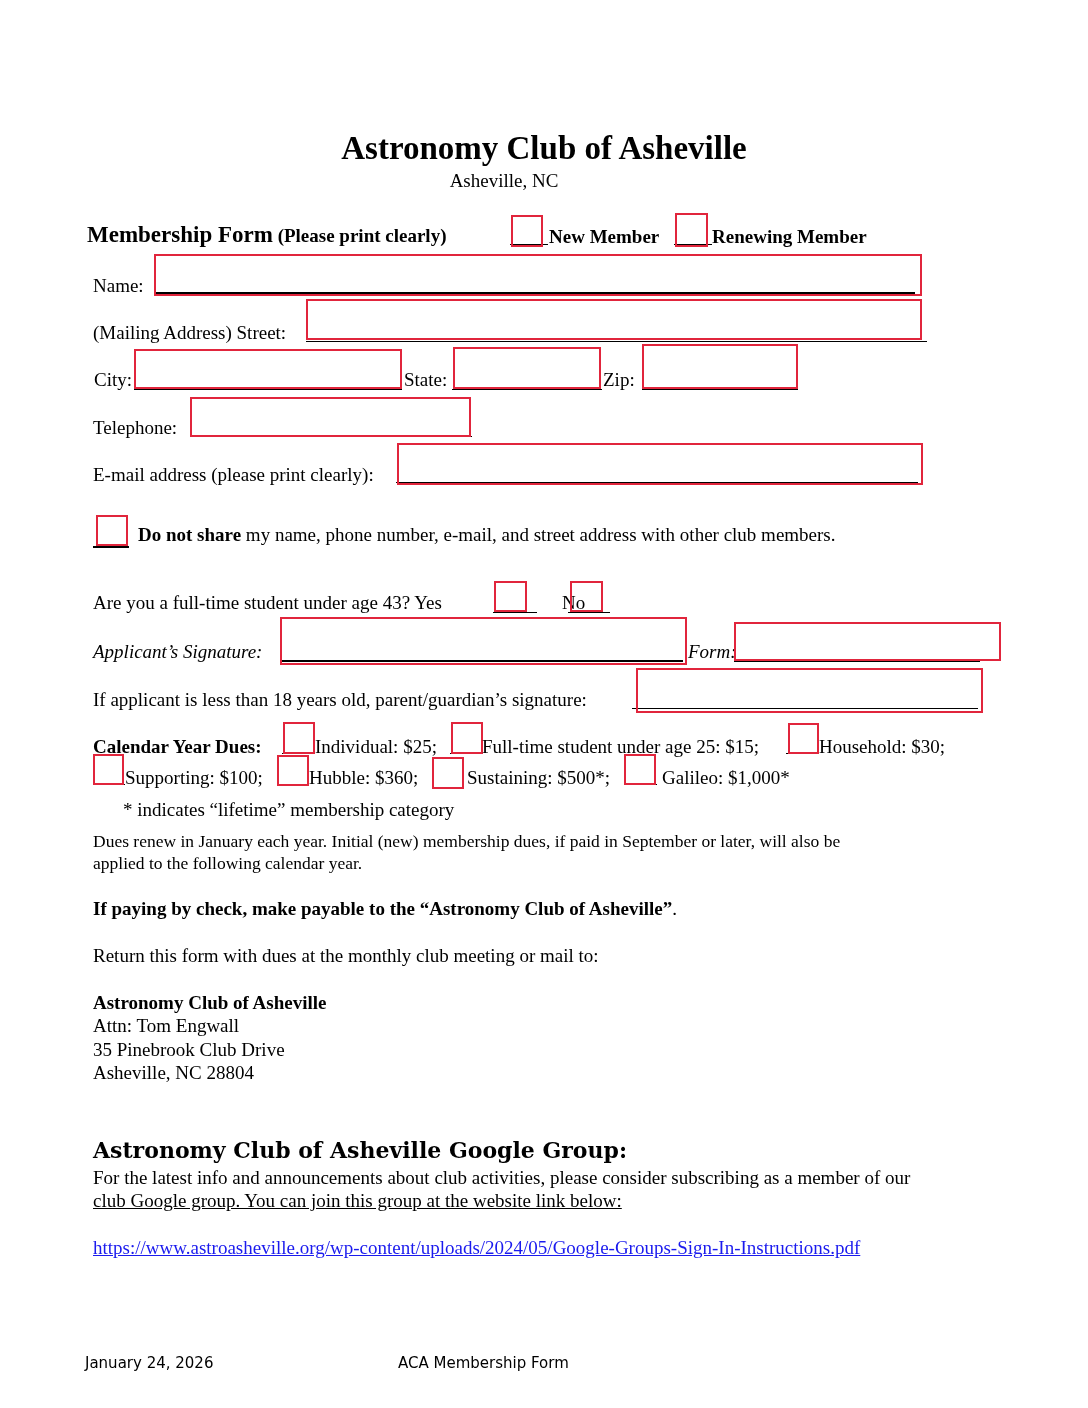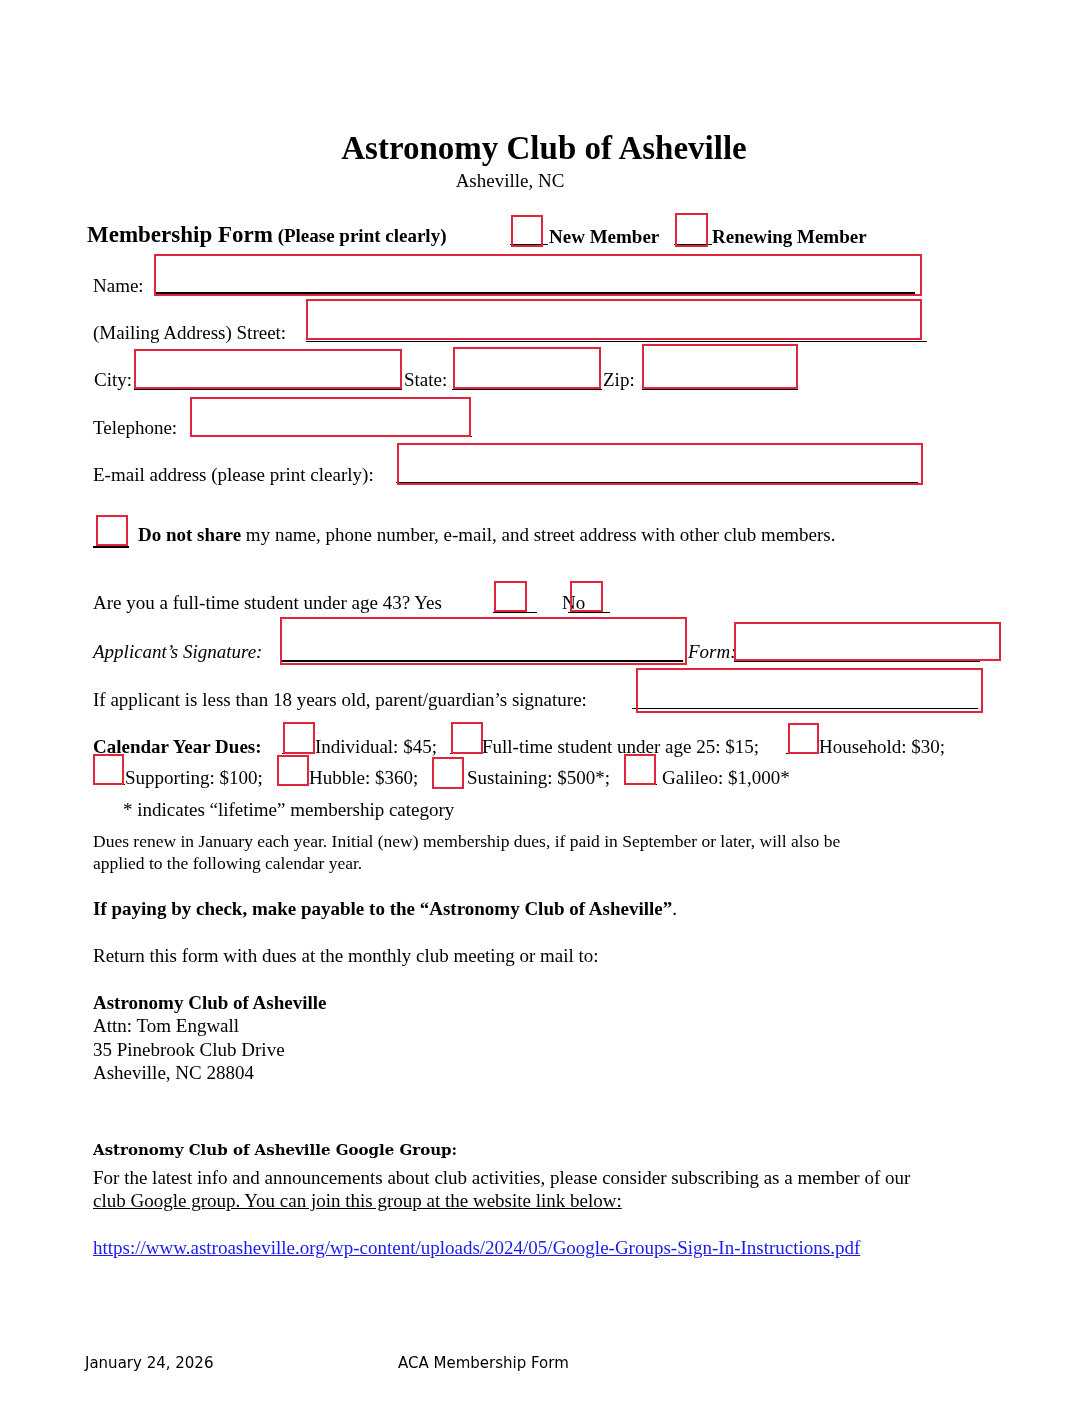--- a/index.html
+++ b/index.html
@@ -2,30 +2,30 @@
 <html><head>
 <meta charset="utf-8">
 <style>
   html, body { margin: 0; padding: 0; background: #ffffff; }
   body { width: 1088px; height: 1408px; position: relative; overflow: hidden;
          font-family: "Liberation Serif", "DejaVu Serif", serif; color: #000; }
   .abs { position: absolute; white-space: nowrap; }
   .t19 { font-size: 19px; line-height: 22px; }
   .t17 { font-size: 17.5px; line-height: 22px; }
   .title { left: 0; width: 1088px; text-align: center; top: 129px; font-size: 33px; font-weight: bold; line-height: 38px; }
-  .subtitle { left: 8px; width: 1004px; text-align: center; top: 170px; font-size: 19px; line-height: 22px; }
+  .subtitle { left: 2px; width: 1004px; text-align: center; top: 170px; font-size: 19px; line-height: 22px; }
   .field { position: absolute; border: 2px solid #e1253c; box-sizing: border-box; background: transparent; cursor: text; }
   .chk { position: absolute; border: 2px solid #e1253c; box-sizing: border-box; background: transparent; cursor: pointer; }
   .uline { position: absolute; height: 0; border-bottom: 1.5px solid #000; }
   .bold { font-weight: bold; }
   .ital { font-style: italic; }
   .u { }
   a.link { color: #1a1aee; text-decoration: underline; }
   .footer { font-family: "DejaVu Sans", "Liberation Sans", sans-serif; font-size: 15px; line-height: 18px; }
-  .sectionhead { font-family: "DejaVu Serif", "Liberation Serif", serif; font-size: 15px; font-weight: bold; line-height: 22px; }
+  .sectionhead { font-family: "DejaVu Serif", "Liberation Serif", serif; font-size: 22px; font-weight: bold; line-height: 22px; }
 </style>
 </head>
 <body>
 
 <div class="abs title">Astronomy Club of Asheville</div>
 <div class="abs subtitle">Asheville, NC</div>
 
 <div class="abs bold" style="left:87px; top:222px; font-size:23px; line-height:26px;">
   <span>Membership  Form</span><span style="font-size:19px;"> (Please print clearly)</span>
 </div>
@@ -83,21 +83,21 @@
 <div class="field" style="left:734px; top:622px; width:267px; height:39px;"></div>
 
 <div class="abs t19" style="left:93px; top:689px;">If applicant is less than 18 years old, parent/guardian’s signature:</div>
 <div class="uline" style="left:632px; top:708px; width:346px;"></div>
 <div class="field" style="left:636px; top:668px; width:347px; height:45px;"></div>
 
 <div class="abs t19 bold" style="left:93px; top:736px;">Calendar Year Dues:</div>
 
 <div class="uline" style="left:282px; top:753px; width:33px;"></div>
 <div class="chk" style="left:283px; top:722px; width:32px; height:32px;"></div>
-<div class="abs t19" style="left:315px; top:736px;">Individual: $45;</div>
+<div class="abs t19" style="left:315px; top:736px;">Individual: $25;</div>
 
 <div class="uline" style="left:450px; top:753px; width:33px;"></div>
 <div class="chk" style="left:451px; top:722px; width:32px; height:32px;"></div>
 <div class="abs t19" style="left:482px; top:736px;">Full-time student under age 25: $15;</div>
 
 <div class="uline" style="left:786px; top:753px; width:33px;"></div>
 <div class="chk" style="left:788px; top:723px; width:31px; height:31px;"></div>
 <div class="abs t19" style="left:819px; top:736px;">Household: $30;</div>
 
 <div class="uline" style="left:93px; top:784px; width:32px;"></div>

